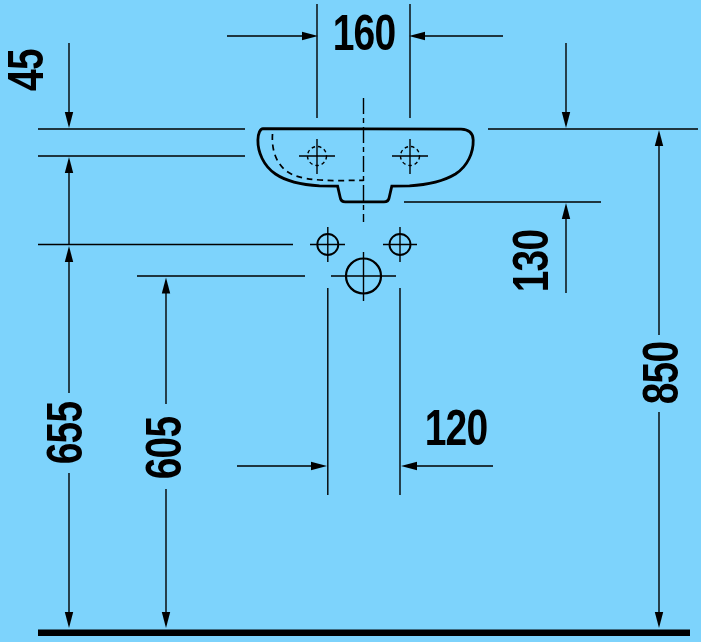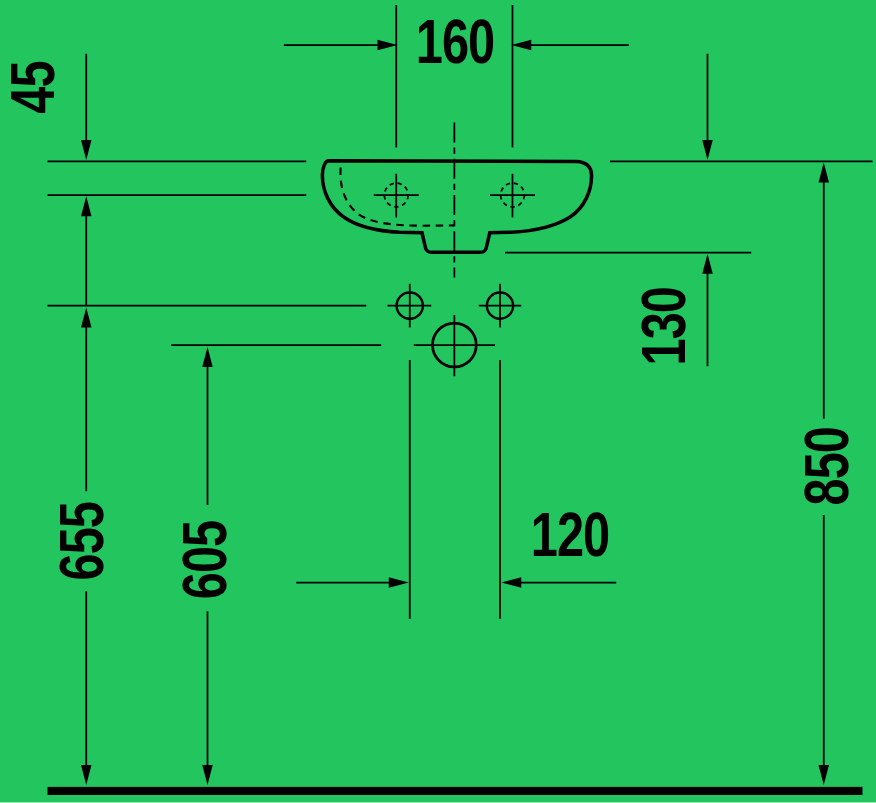--- a/index.html
+++ b/index.html
@@ -1,20 +1,20 @@
 <!DOCTYPE html>
 <html><head>
 <meta charset="utf-8">
 <style>
   html, body { margin: 0; padding: 0; background: #fff; }
   #drawing {
     position: relative;
     width: 701px;
     height: 642px;
-    background: #22c55e;
+    background: #7dd3fc;
     overflow: hidden;
     font-family: "Liberation Sans", sans-serif;
   }
   #drawing svg { position: absolute; left: 0; top: 0; }
   .dim-label {
     position: absolute;
     font-weight: bold;
     font-size: 50px;
     line-height: 1;
     color: #000;

